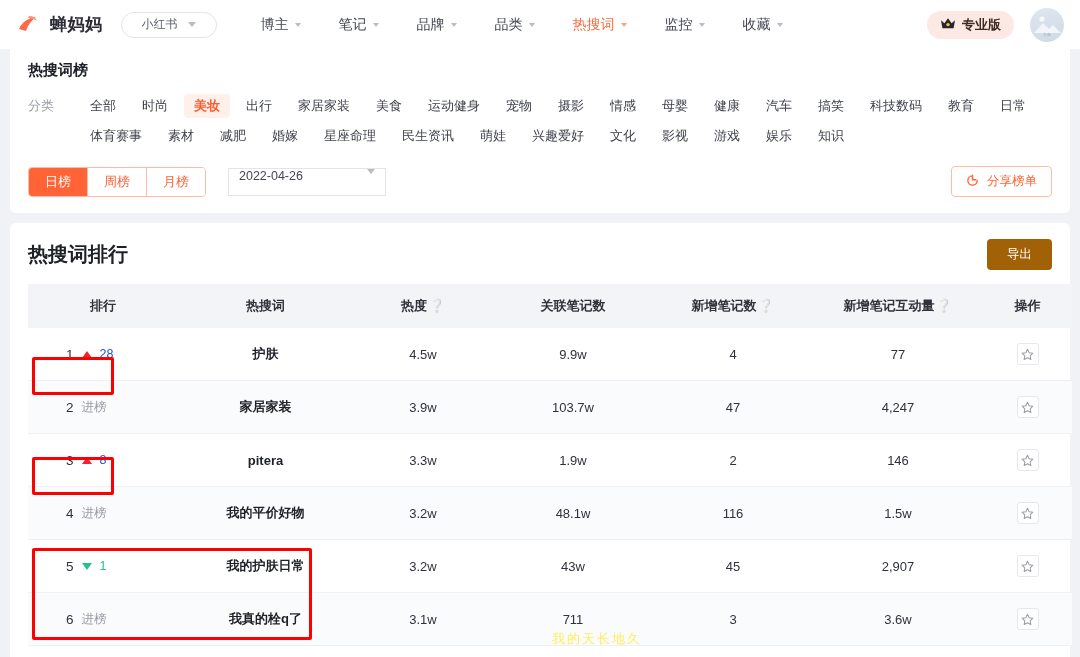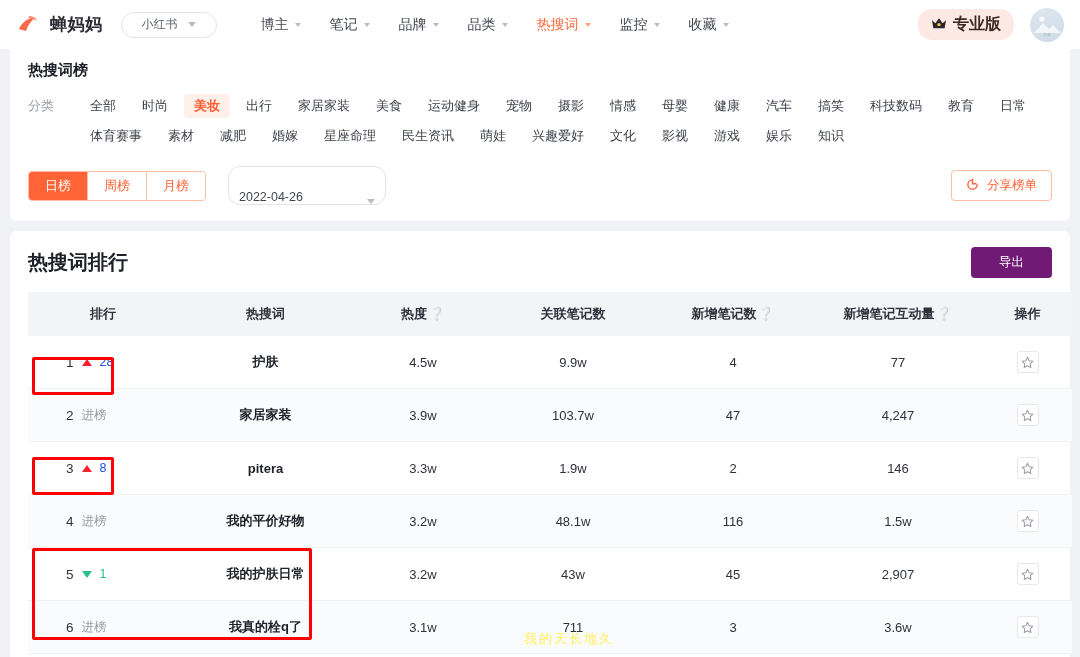--- a/index.html
+++ b/index.html
@@ -26,34 +26,34 @@
     border-radius: 13px; display: flex; align-items: center; justify-content: center;
     gap: 10px; font-size: 12px; color: #5b5f6b; background: #fff; cursor: pointer; text-align: right;
   }
   .caret {
     width: 0; height: 0; border-left: 4px solid transparent;
     border-right: 4px solid transparent; border-top: 5px solid #b9bcc4;
     display: inline-block;
   }
   .caret.sm { border-left-width: 3.5px; border-right-width: 3.5px; border-top-width: 4.5px; }
 
-  .nav { display: flex; align-items: center; margin-left: 44px; gap: 29px; }
+  .nav { display: flex; align-items: center; margin-left: 44px; gap: 38px; }
   .nav-item {
     display: flex; align-items: center; gap: 6px; font-size: 14px;
     color: #43464f; cursor: pointer; white-space: nowrap;
   }
   .nav-item.active { color: #ff6b3d; }
   .nav-item.active .caret { border-top-color: #ffa183; }
 
   .topbar-right { margin-left: auto; display: flex; align-items: center; gap: 16px; }
   .pro-badge {
     display: flex; align-items: center; gap: 6px; background: #fde9e3;
     border-radius: 14px; padding: 5px 13px; cursor: pointer;
   }
-  .pro-badge span { font-size: 16px; font-weight: 700; color: #3b2a22; }
+  .pro-badge span { font-size: 13px; font-weight: 700; color: #3b2a22; }
   .avatar {
     width: 34px; height: 34px; border-radius: 50%;
     background: linear-gradient(160deg,#dfe7ef 0%,#cfdae6 100%);
     display: flex; align-items: center; justify-content: center;
     overflow: hidden; cursor: pointer; position: relative;
   }
 
   
   .card {
     background: #fff; border-radius: 6px; margin: 0 10px;
@@ -77,40 +77,40 @@
     display: flex; border: 1px solid #ffbda6; border-radius: 4px; overflow: hidden;
   }
   .seg-btn {
     font-size: 13px; padding: 5px 16px; color: #ff6336; background: #fff;
     cursor: pointer; border-right: 1px solid #ffbda6;
   }
   .seg-btn:last-child { border-right: none; }
   .seg-btn.active { background: #ff6336; color: #fff; }
 
   .date-picker {
-    margin-left: 22px; width: 158px; height: 39px; border: 1px solid #e2e4e9;
-    border-radius: 12px; background: #fff; display: flex; align-items: flex-end;
+    margin-left: 22px; width: 158px; height: 28px; border: 1px solid #e2e4e9;
+    border-radius: 0; background: #fff; display: flex; align-items: flex-start;
     padding: 0 10px; cursor: pointer;
   }
   .date-picker .val { font-size: 12.5px; color: #43464f; }
   .date-picker .caret { margin-left: auto; }
 
   .share-btn {
     margin-left: auto; display: flex; align-items: center; gap: 8px;
     border: 1px solid #ffbda6; color: #ff6336; background: #fff;
     border-radius: 4px; padding: 6px 14px; font-size: 12.5px; cursor: pointer;
   }
 
   
   .table-card { margin-top: 10px; padding: 16px 18px 0 18px; position: relative; }
   .table-head-row { display: flex; align-items: center; }
   .table-title { font-size: 20px; font-weight: 700; color: #1f2129; }
   .export-btn {
-    margin-left: auto; background: #701a75; color: #fff; border: none;
-    border-radius: 4px; font-size: 12.5px; padding: 7px 28px; cursor: pointer;
+    margin-left: auto; background: #a16207; color: #fff; border: none;
+    border-radius: 4px; font-size: 12.5px; padding: 7px 20px; cursor: pointer;
     font-family: inherit;
   }
 
   table { width: 100%; border-collapse: collapse; margin-top: 14px; table-layout: fixed; }
   thead th {
     background: #f3f4f7; font-size: 13px; font-weight: 700; color: #2f323b;
     padding: 13px 0; text-align: center;
   }
   thead th .q { margin-left: 2px; }
   tbody td {
@@ -141,21 +141,21 @@
     display: inline-flex; align-items: center; justify-content: center;
     cursor: pointer; background: #fff;
   }
 
   
   .anno {
     position: absolute; border: 3px solid #ff0000; border-radius: 2px;
     pointer-events: none; z-index: 20;
   }
   .watermark {
-    position: absolute; left: 524px; top: 630px; font-size: 13px;
+    position: absolute; left: 552px; top: 630px; font-size: 13px;
     color: #ffef5a; font-family: "DejaVu Serif", serif; z-index: 15;
     letter-spacing: 2px; white-space: nowrap;
   }
 </style>
 </head>
 <body>
 
 <div class="topbar">
   <div class="logo-wrap">
     <span class="logo-mark">

